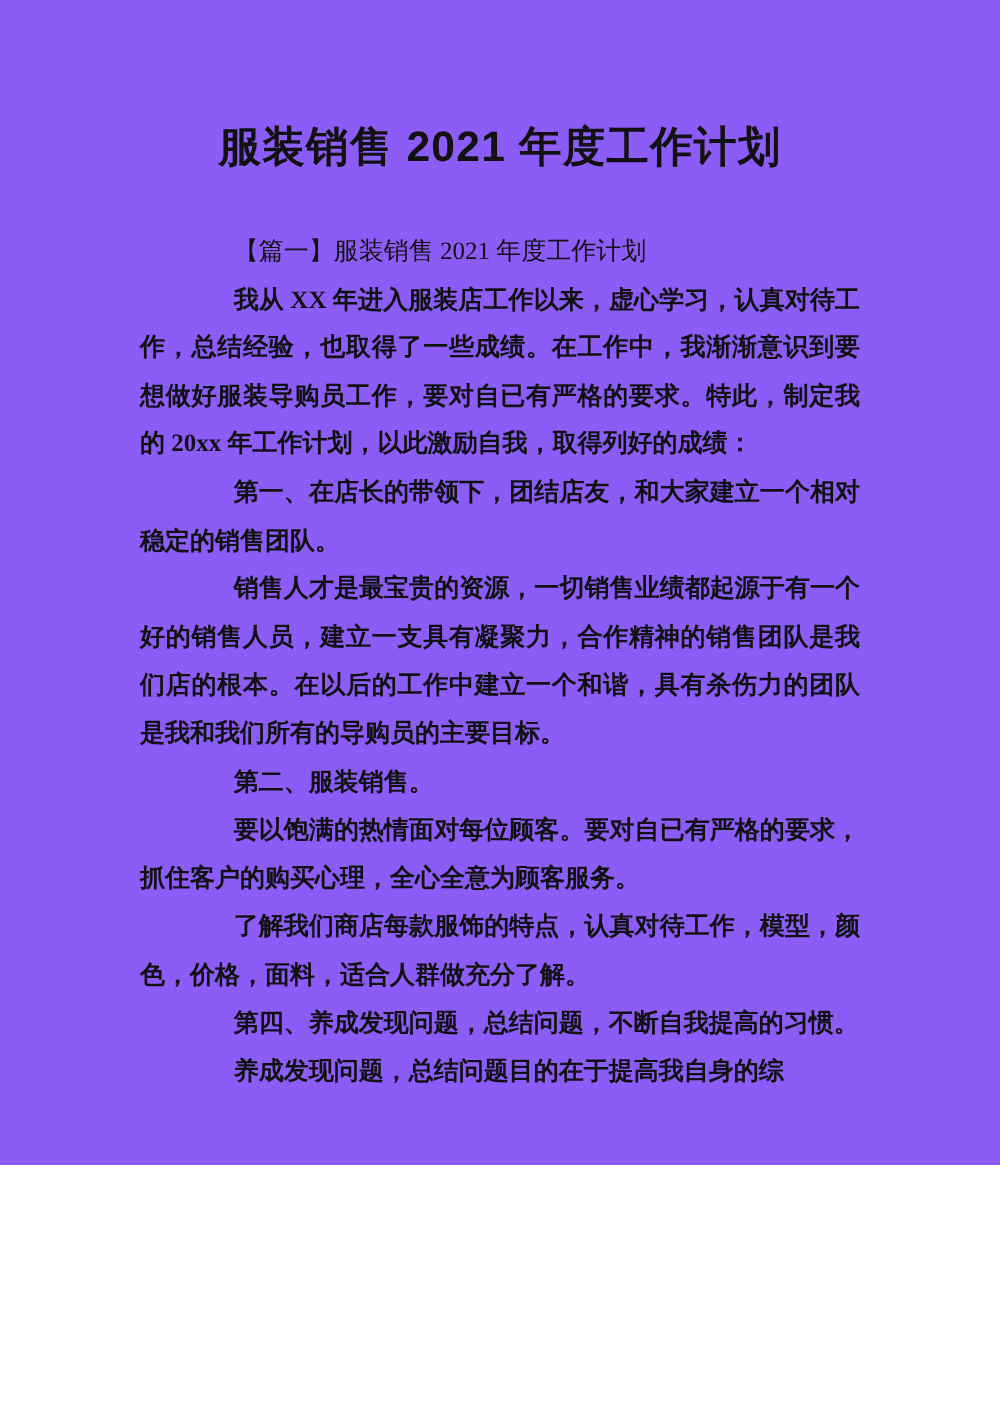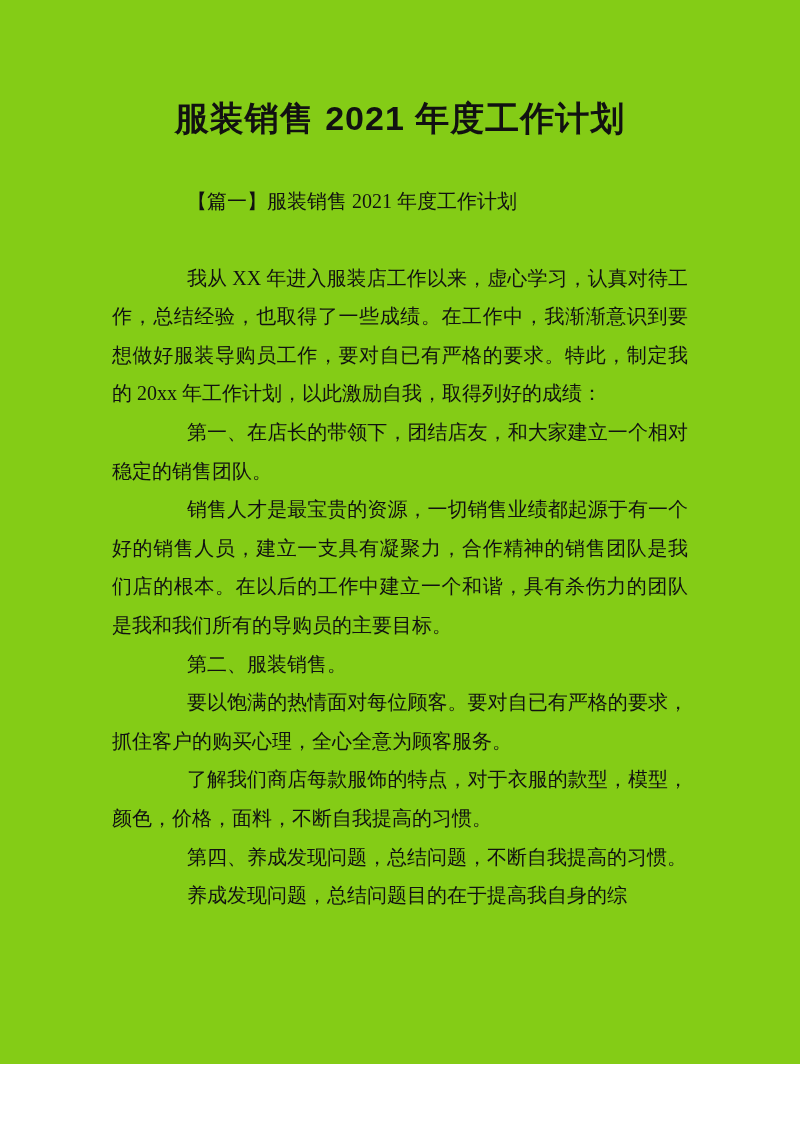--- a/index.html
+++ b/index.html
@@ -9,23 +9,23 @@
   body {
     width: 800px;
     height: 1132px;
     background: #ffffff;
     color: #111111;
     overflow: hidden;
   }
   .page {
     box-sizing: border-box;
     width: 800px;
-    height: 1064px;
+    height: 932px;
     padding: 94px 112px 0 112px;
-    background: #84cc16;
+    background: #8b5cf6;
   }
   .doc-title {
     font-family: "Liberation Sans", "DejaVu Sans", sans-serif;
     font-weight: 700;
     font-size: 34px;
     line-height: 48px;
     text-align: center;
     letter-spacing: 1px;
     margin: 0;
     color: #111111;
@@ -36,34 +36,34 @@
     line-height: 38.6px;
     margin: 0;
     text-indent: 75px;
     text-align: justify;
     color: #111111;
   }
   .subtitle {
     margin-top: 40px;
   }
   .doc-body {
-    margin-top: 38px;
+    font-weight: bold;
   }
 </style>
 </head>
 <body>
 
 <div class="page">
   <h1 class="doc-title">服装销售 2021 年度工作计划</h1>
 
   <p class="para subtitle">【篇一】服装销售 2021 年度工作计划</p>
 
   <div class="doc-body">
     <p class="para">我从 XX 年进入服装店工作以来，虚心学习，认真对待工作，总结经验，也取得了一些成绩。在工作中，我渐渐意识到要想做好服装导购员工作，要对自已有严格的要求。特此，制定我的 20xx 年工作计划，以此激励自我，取得列好的成绩：</p>
     <p class="para">第一、在店长的带领下，团结店友，和大家建立一个相对稳定的销售团队。</p>
     <p class="para">销售人才是最宝贵的资源，一切销售业绩都起源于有一个好的销售人员，建立一支具有凝聚力，合作精神的销售团队是我们店的根本。在以后的工作中建立一个和谐，具有杀伤力的团队是我和我们所有的导购员的主要目标。</p>
     <p class="para">第二、服装销售。</p>
     <p class="para">要以饱满的热情面对每位顾客。要对自已有严格的要求，抓住客户的购买心理，全心全意为顾客服务。</p>
-    <p class="para">了解我们商店每款服饰的特点，对于衣服的款型，模型，颜色，价格，面料，不断自我提高的习惯。</p>
+    <p class="para">了解我们商店每款服饰的特点，认真对待工作，模型，颜色，价格，面料，适合人群做充分了解。</p>
     <p class="para">第四、养成发现问题，总结问题，不断自我提高的习惯。</p>
     <p class="para">养成发现问题，总结问题目的在于提高我自身的综</p>
   </div>
 </div>
 
 </body></html>

